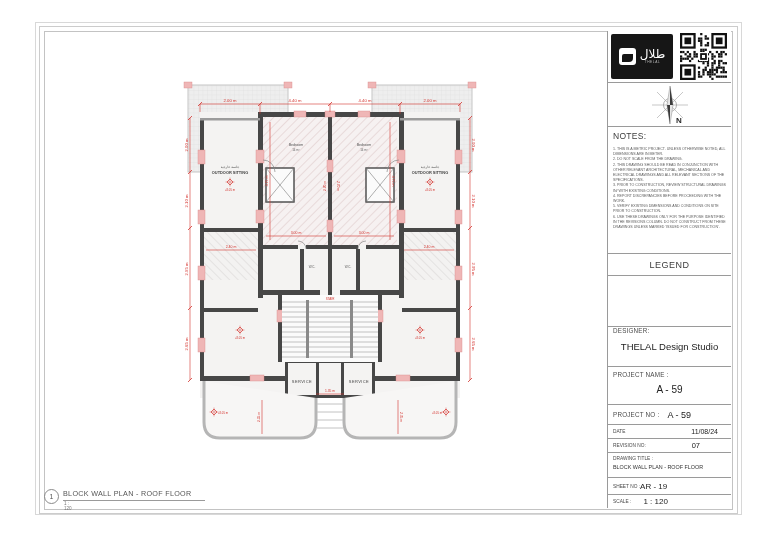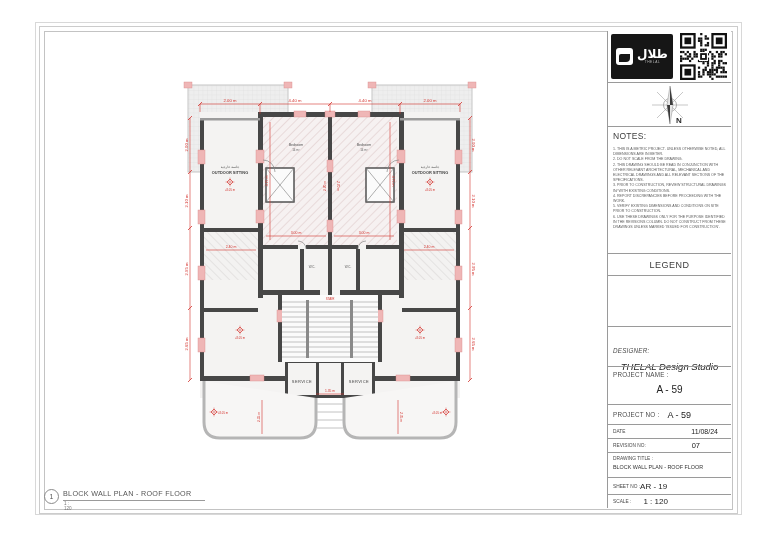--- a/index.html
+++ b/index.html
@@ -8,29 +8,29 @@
   .frame{position:absolute;border:1px solid #cfcfcf;}
   
   #tblock{position:absolute;left:607px;top:31px;width:124px;height:477px;
     border-left:1px solid #9a9a9a;box-sizing:border-box;background:#fff;}
   .trow{position:absolute;left:0;width:100%;box-sizing:border-box;border-top:1px solid #9a9a9a;}
   .logo-row{top:0;height:51px;border-top:none;display:flex;align-items:center;justify-content:space-between;padding:2px 3px;}
   .logo-box{width:62px;height:45px;background:#161616;display:flex;align-items:center;justify-content:center;gap:4px;border-radius:2px;}
   .logo-mark{width:17px;height:17px;background:#fff;border-radius:3px;position:relative;}
   .logo-mark::after{content:"";position:absolute;left:3px;top:6px;width:11px;height:8px;background:#161616;border-radius:2px 0 4px 0;}
   .logo-words{display:flex;flex-direction:column;align-items:center;line-height:1;}
-  .logo-ar{color:#fff;font-size:12px;font-weight:bold;}
+  .logo-ar{color:#fff;font-size:12px;font-weight:normal;}
   .logo-en{color:#bdbdbd;font-size:3.2px;letter-spacing:.6px;margin-top:1px;}
   .compass-row{top:51px;height:44px;display:flex;align-items:center;justify-content:center;}
   .notes-row{top:95px;height:127px;padding:4px 5px;}
   .notes-h{font-size:8.5px;color:#3c3c3c;letter-spacing:.3px;}
   .notes-t{margin-top:6px;font-size:3.6px;line-height:1.45;color:#5a5a5a;white-space:pre-line;}
   .legend-row{top:222px;height:22px;display:flex;align-items:center;justify-content:center;font-size:9px;color:#3c3c3c;letter-spacing:.5px;}
   .legend-empty{top:244px;height:51px;}
-  .designer-row{top:295px;height:40px;padding:20px 5px;font-style:italic;}
+  .designer-row{top:295px;height:40px;padding:0 5px;}
   .lab{font-size:6.3px;color:#4a4a4a;letter-spacing:.2px;}
   .lab-sm{font-size:4.8px;color:#4a4a4a;}
   .designer-v{margin-top:7px;text-align:center;font-size:9.5px;color:#222;}
   .pname-row{top:335px;height:38px;padding:4px 5px;}
   .pname-v{margin-top:6px;text-align:center;font-size:10px;color:#222;}
   .pno-row{top:373px;height:20px;padding:4px 5px;display:flex;align-items:center;gap:8px;}
   .pno-v{font-size:9px;color:#222;}
   .date-row{top:393px;height:14px;padding:2px 5px;display:flex;align-items:center;justify-content:space-between;}
   .kv-v{font-size:7px;color:#222;padding-right:8px;}
   .rev-row{top:407px;height:14px;padding:2px 5px;display:flex;align-items:center;justify-content:space-between;}

